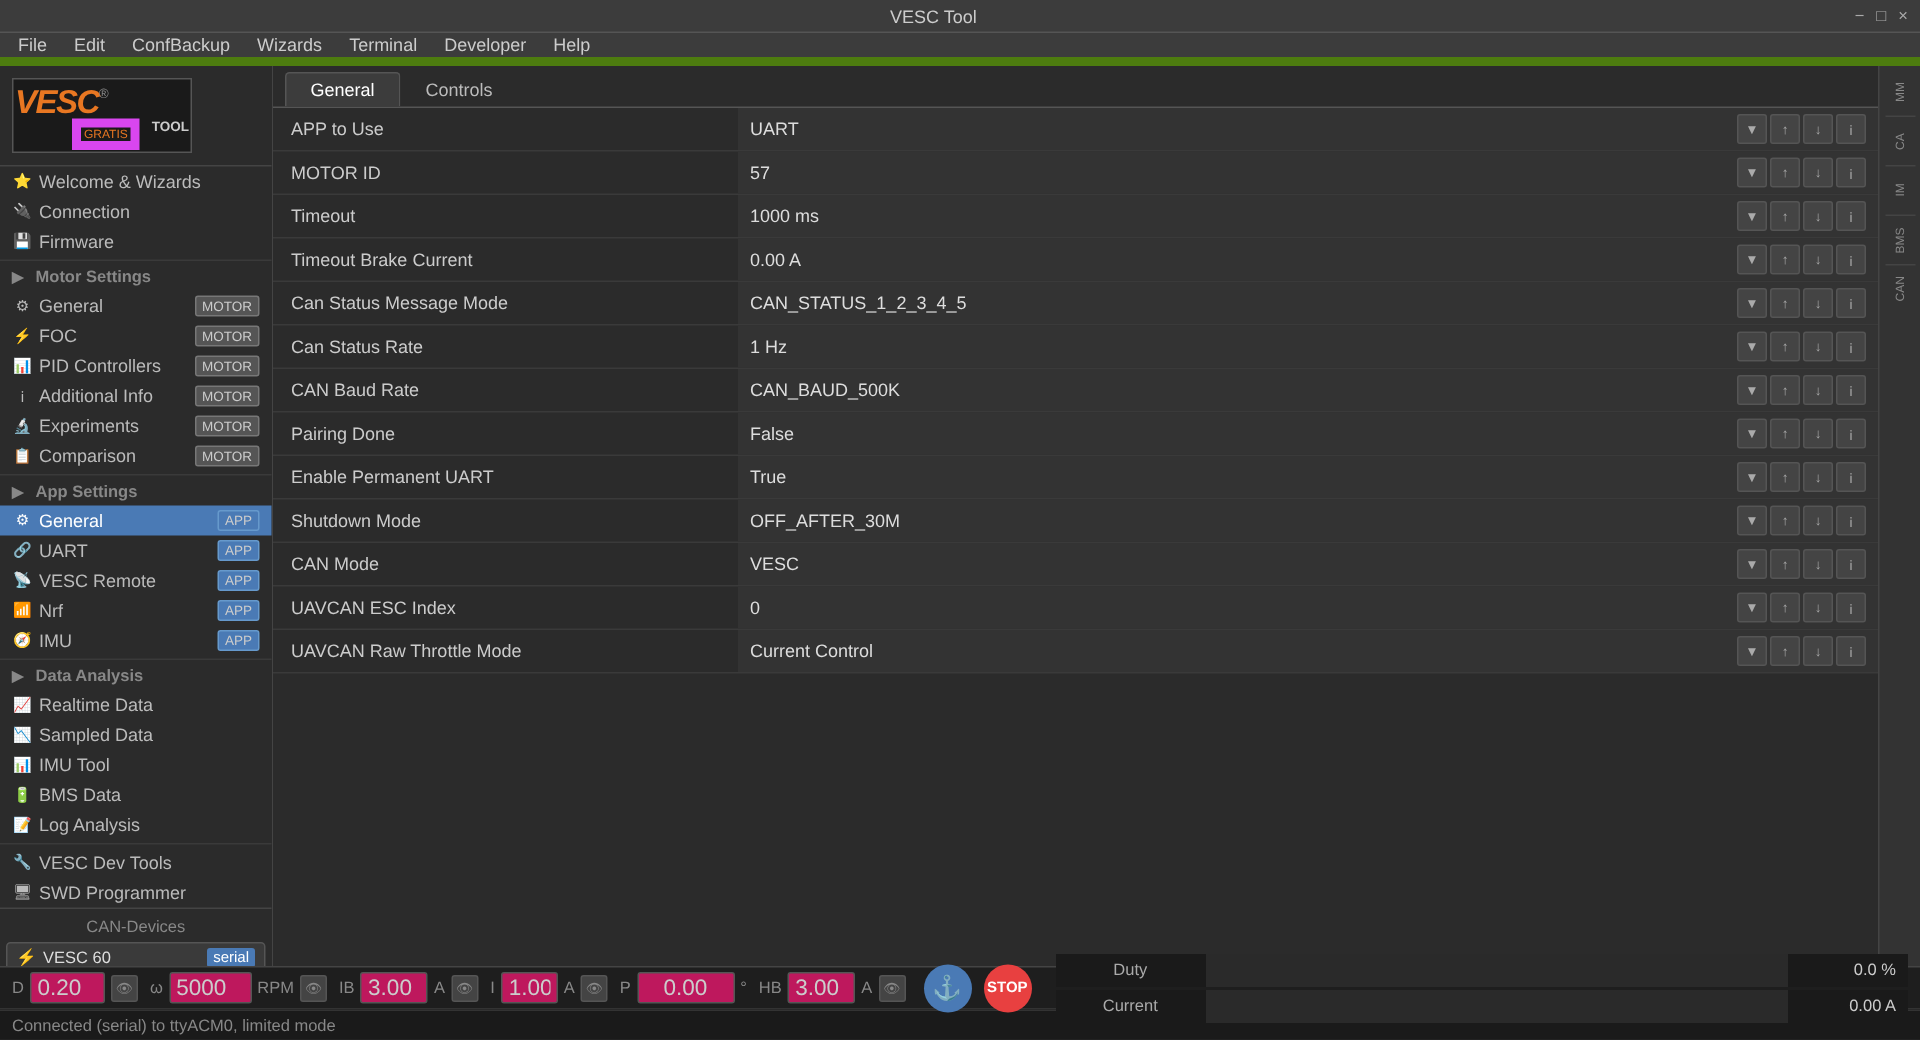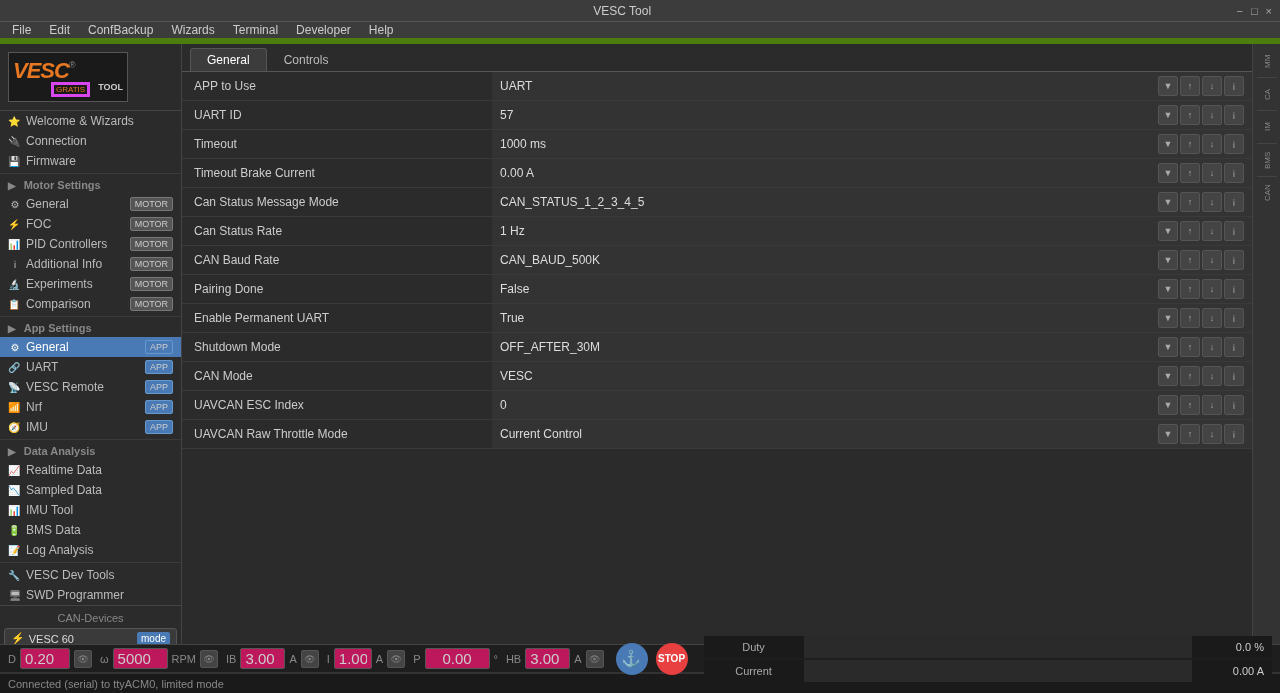--- a/index.html
+++ b/index.html
@@ -384,21 +384,21 @@
   <div id="sidebar">
 
     <div id="logo-area">
       <div id="logo-box">
         <div style="display:flex;flex-direction:column;align-items:flex-start;">
           <div style="display:flex;align-items:flex-start;">
             <span style="font-size:22px;font-weight:900;color:#e87722;font-style:italic;letter-spacing:-1px;">VESC</span>
             <span style="font-size:9px;color:#888;margin-top:2px;">®</span>
           </div>
           <div style="display:flex;gap:8px;margin-top:-2px;">
-            <span style="font-size:8px;color:#e87722;border:3px solid #d946ef;padding:0 2px;margin-left:38px;">GRATIS</span>
+            <span style="font-size:8px;color:#e87722;border:6px solid #d946ef;padding:0 2px;margin-left:38px;">GRATIS</span>
             <span style="font-size:9px;color:#ccc;font-weight:bold;">TOOL</span>
           </div>
         </div>
       </div>
     </div>
 
     <div id="sidebar-items">
     <div class="sidebar-item">
           <span class="sidebar-icon">⭐</span>
           <span>Welcome &amp; Wizards</span>
@@ -502,21 +502,21 @@
           <span>SWD Programmer</span>
         </div>
       </div>
 
     <div id="can-devices" style="margin-top:auto;">
       <div id="can-devices-title">CAN-Devices</div>
       <div id="can-devices-list">
           <div class="can-device-item">
             <span>⚡</span>
             <span class="can-device-label">VESC  60</span>
-            <span class="can-device-badge">mode</span>
+            <span class="can-device-badge">serial</span>
           </div>
         </div>
 
     </div>
   </div>
 
   <div id="content-area">
 
     <div id="tab-bar">
     <div class="tab active">General</div>
@@ -531,21 +531,21 @@
         <span class="settings-value-text">UART</span>
         <div class="settings-controls">
           <div class="settings-ctrl-btn" title="Dropdown">▼</div>
           <div class="settings-ctrl-btn" title="Upload">↑</div>
           <div class="settings-ctrl-btn" title="Download">↓</div>
           <div class="settings-ctrl-btn" title="Info">ℹ</div>
         </div>
       </div>
     </div>
           <div class="settings-row">
-      <div class="settings-label">UART ID</div>
+      <div class="settings-label">MOTOR ID</div>
       <div class="settings-value">
         <span class="settings-value-text">57</span>
         <div class="settings-controls">
           <div class="settings-ctrl-btn" title="Dropdown">▼</div>
           <div class="settings-ctrl-btn" title="Upload">↑</div>
           <div class="settings-ctrl-btn" title="Download">↓</div>
           <div class="settings-ctrl-btn" title="Info">ℹ</div>
         </div>
       </div>
     </div>

